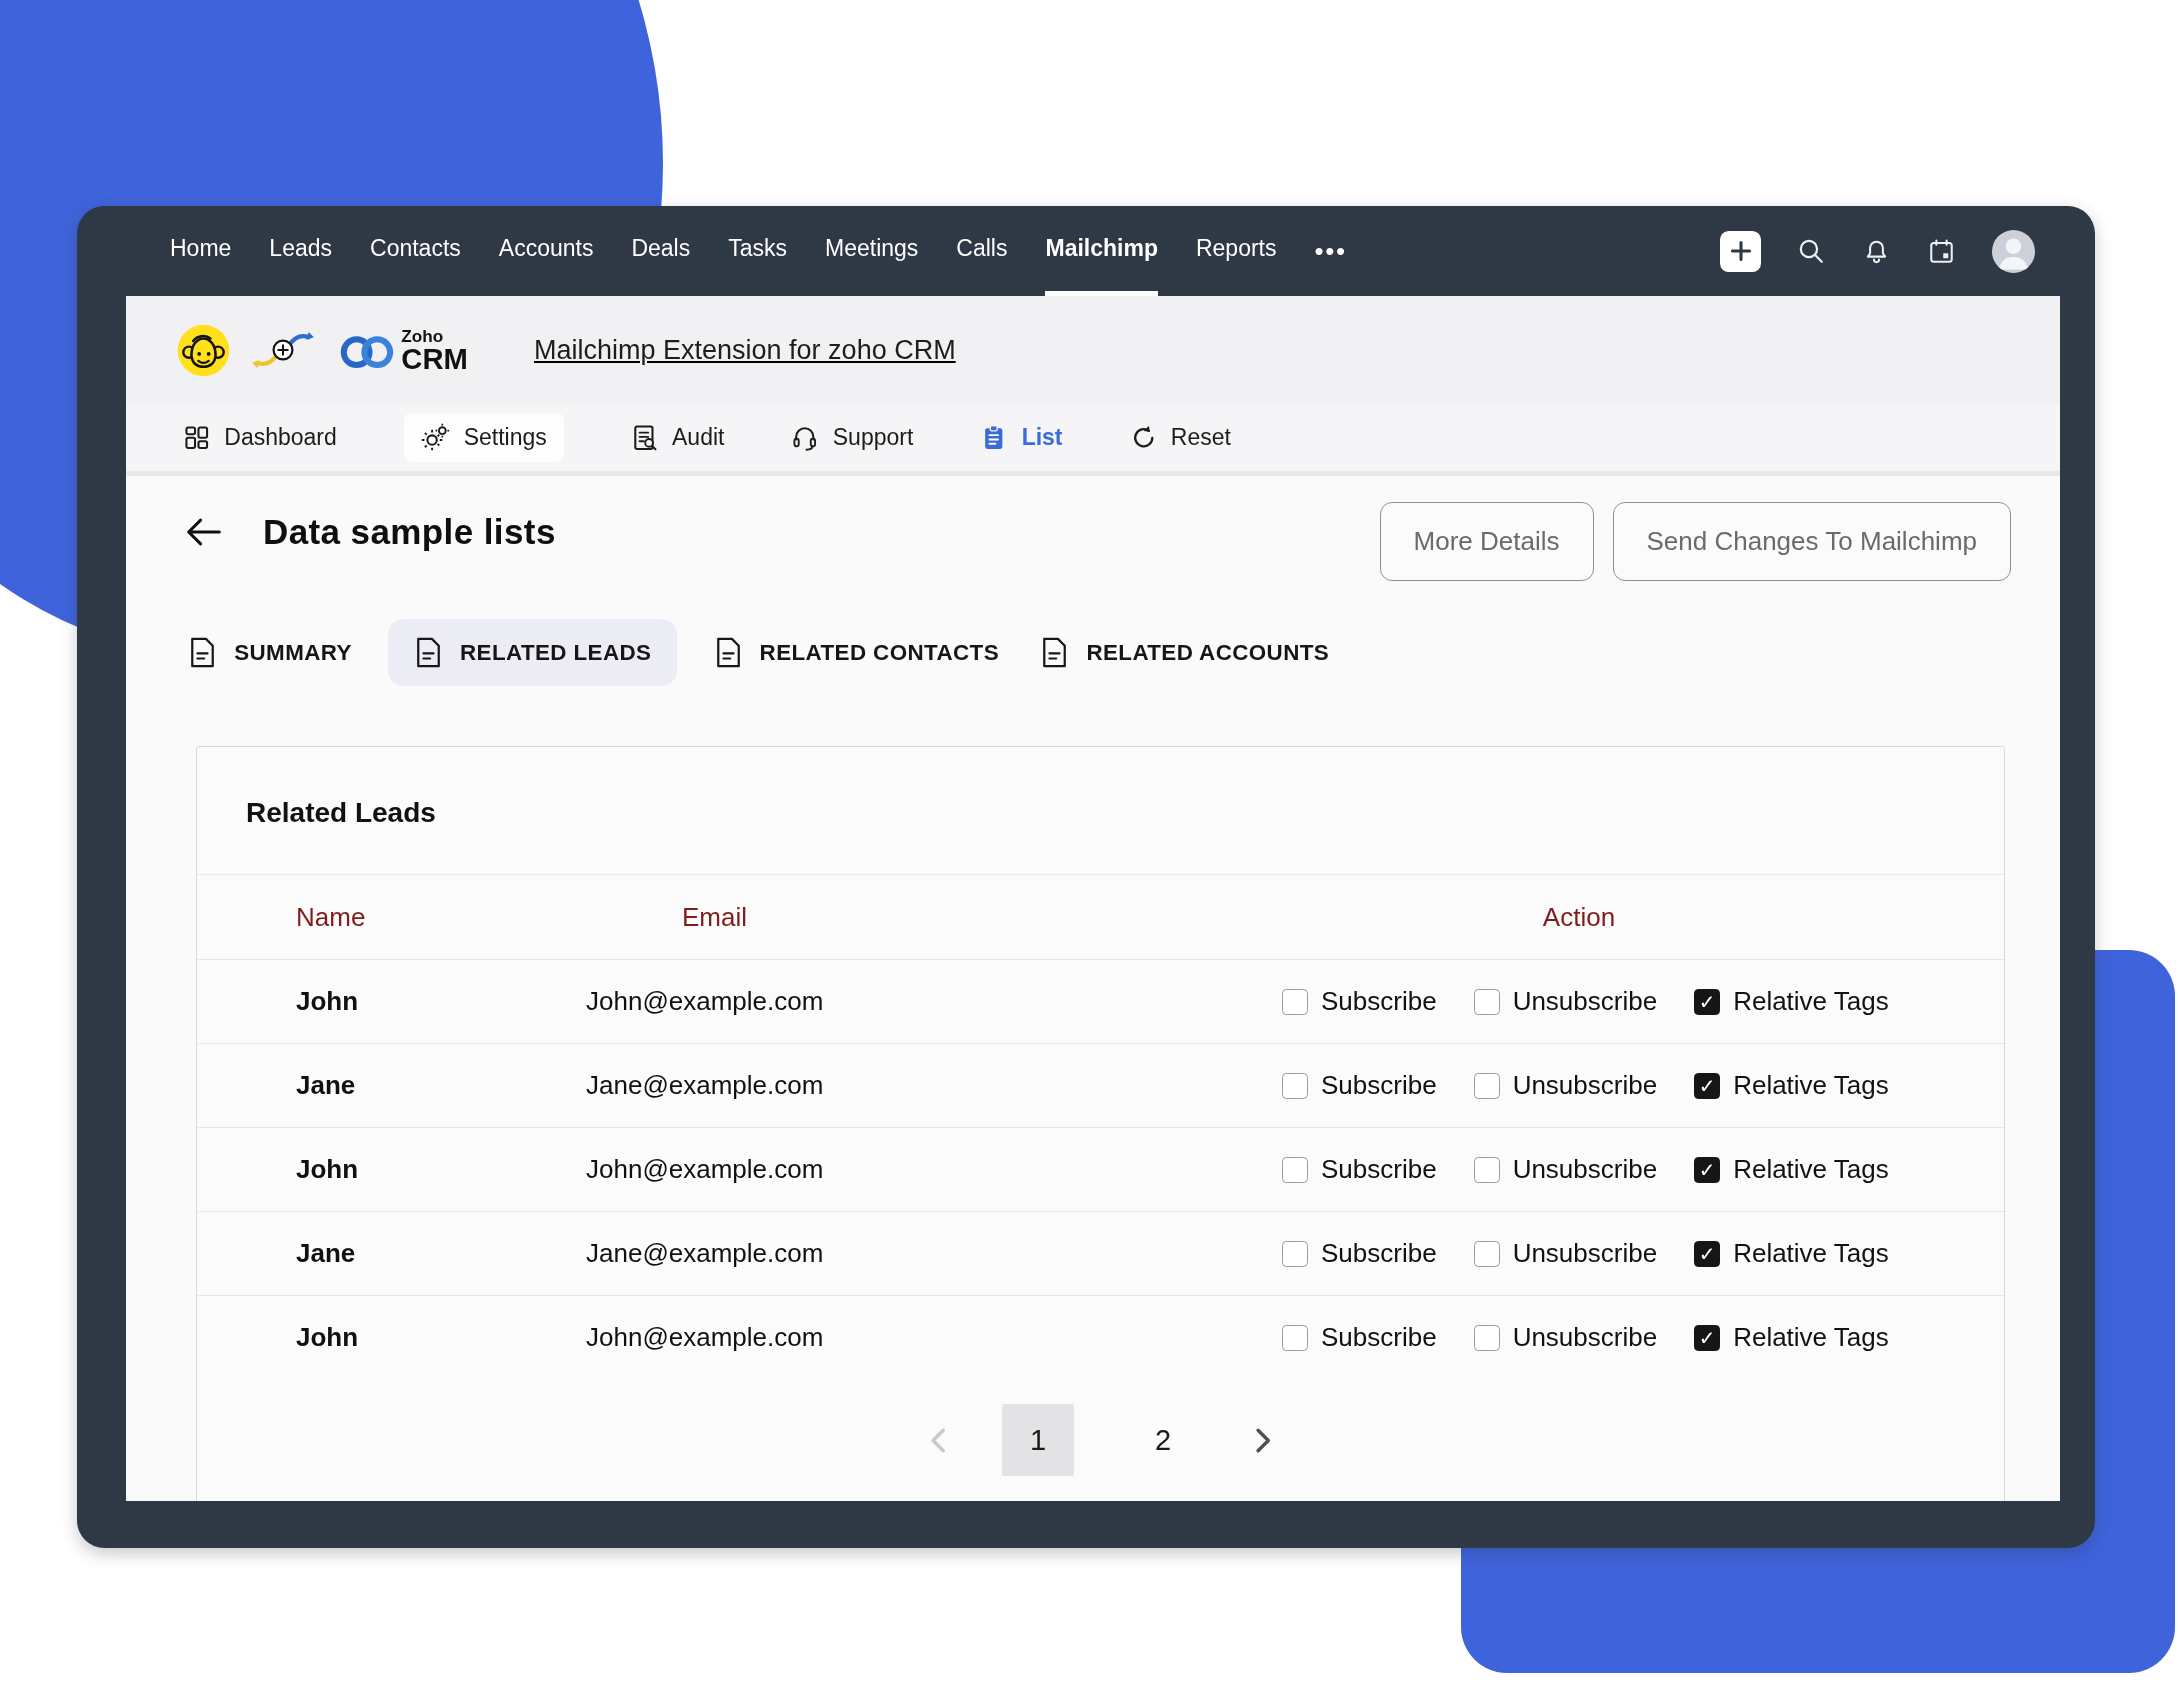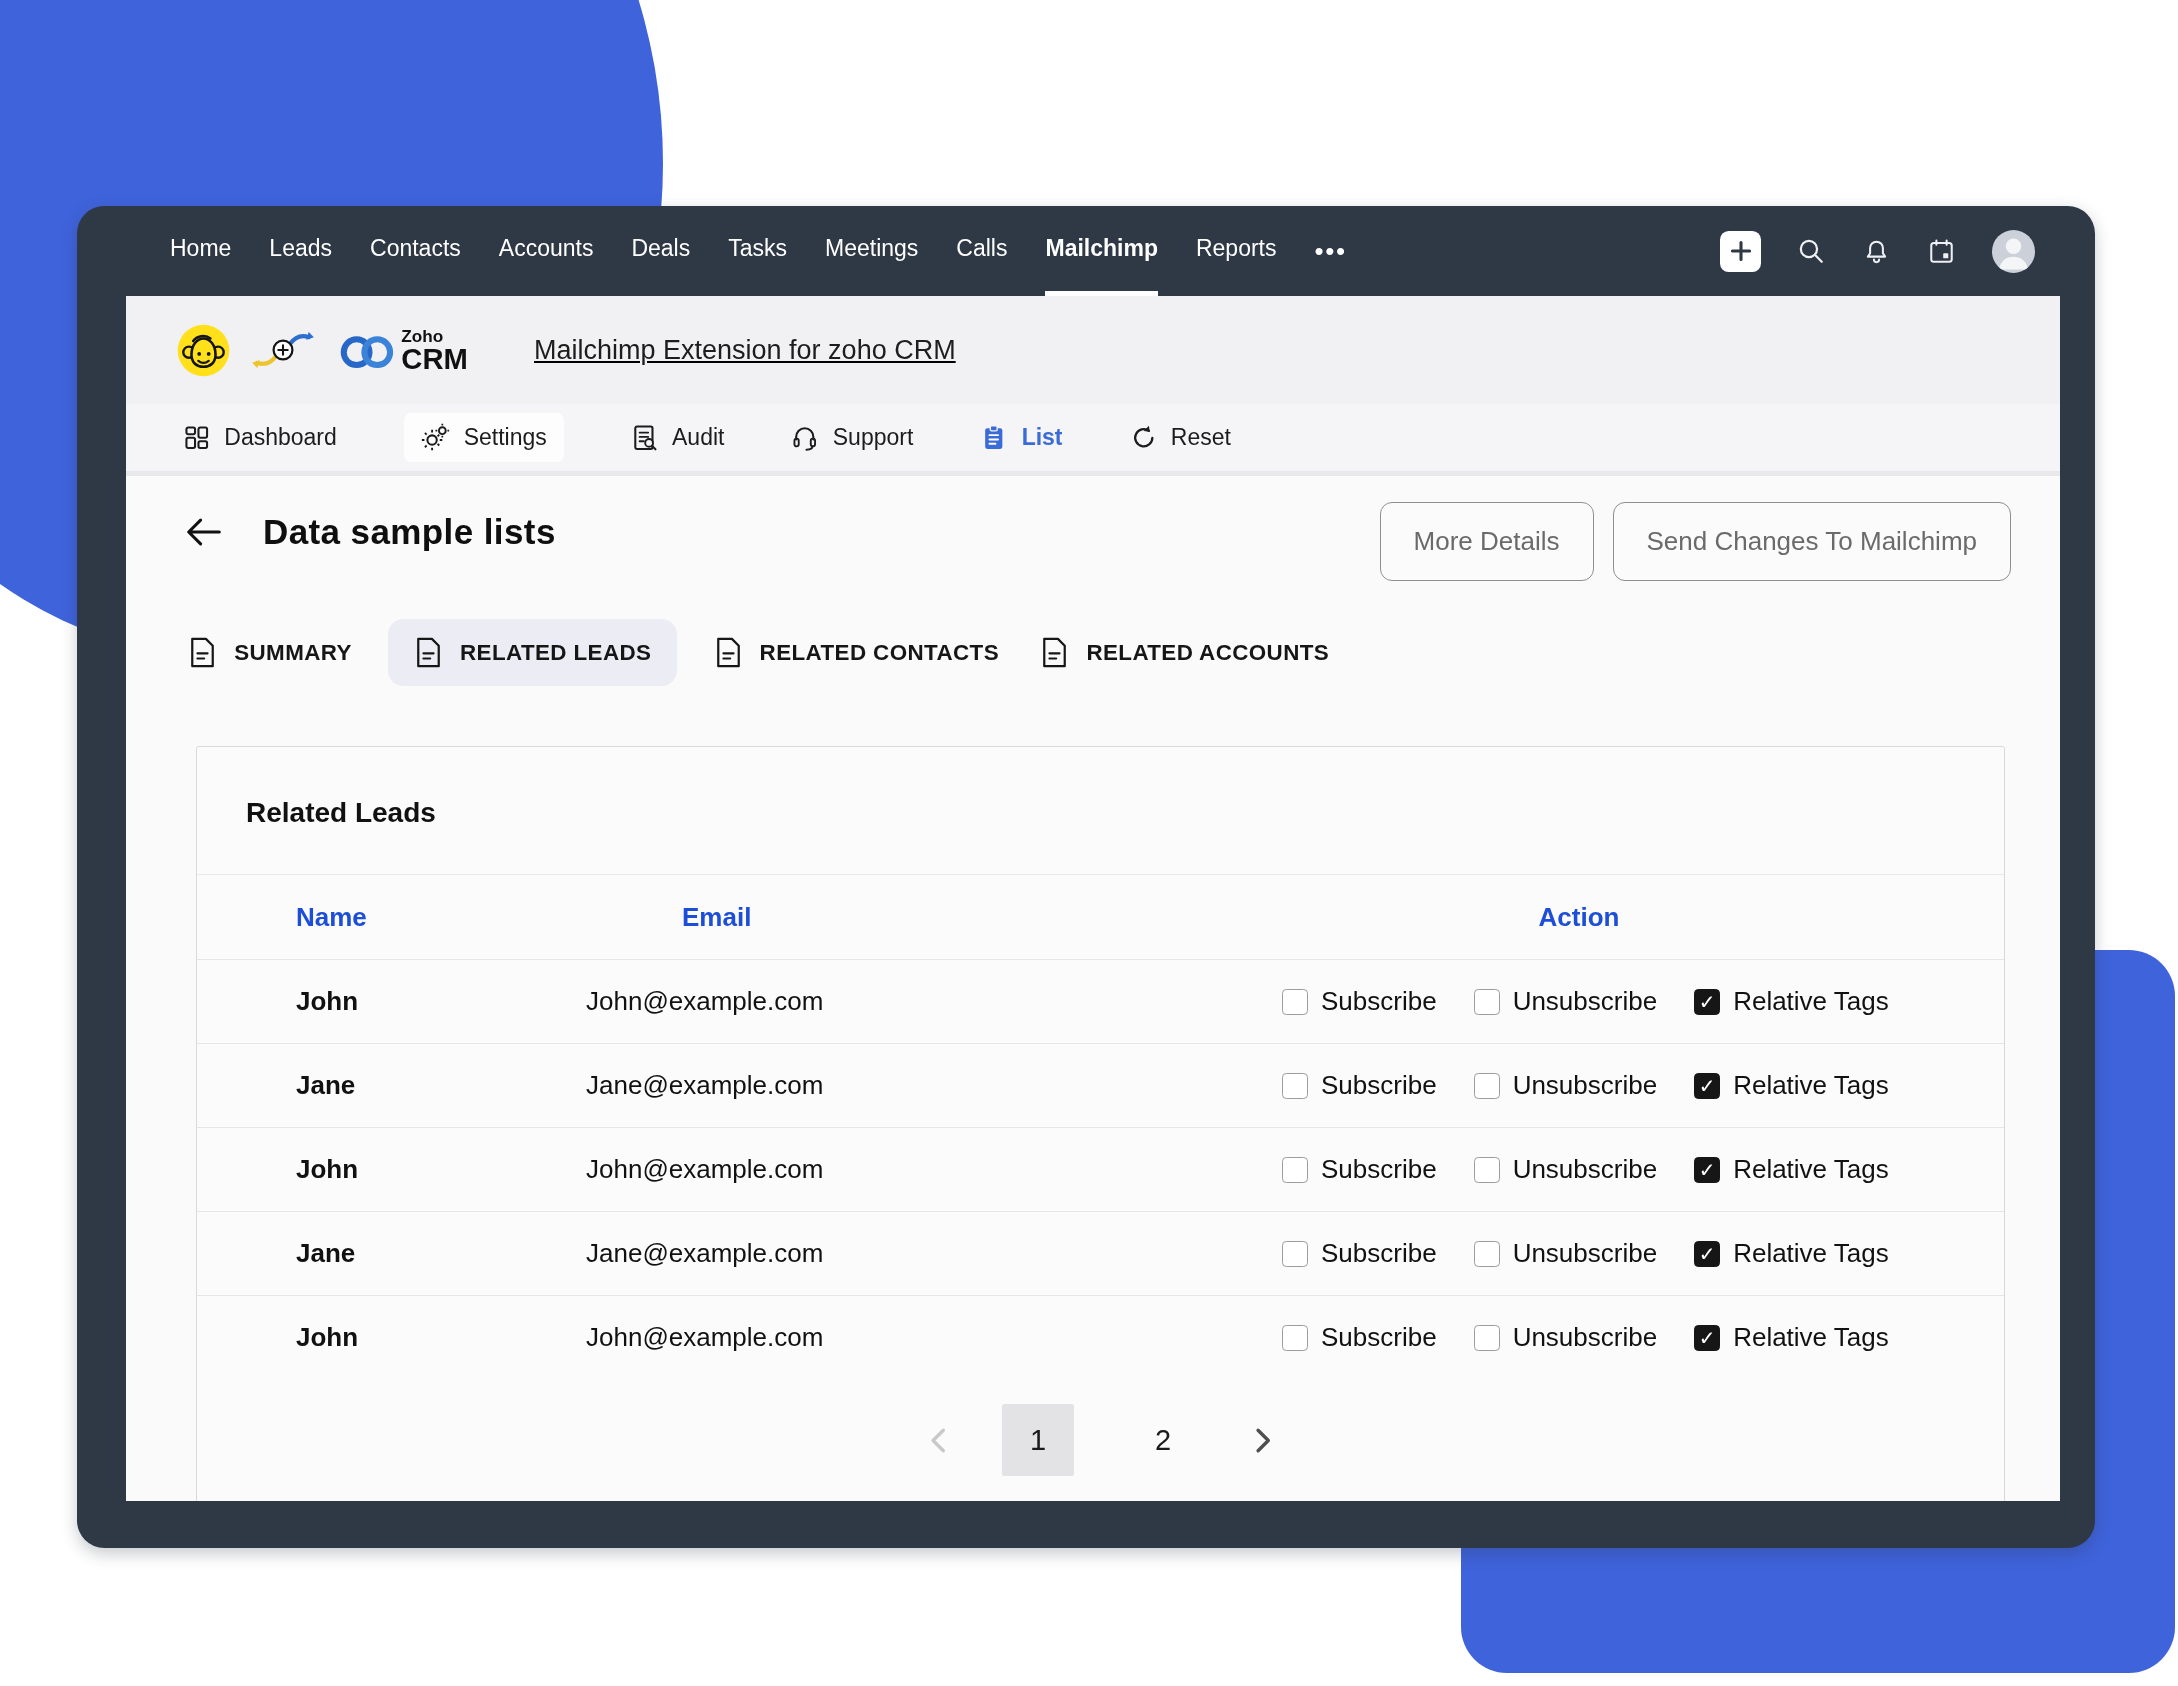--- a/index.html
+++ b/index.html
@@ -63,21 +63,21 @@
   .tab{display:flex;align-items:center;gap:17px;font-size:22.4px;font-weight:600;
        letter-spacing:0.4px;color:#161616;cursor:pointer;padding:17px 5.2px;white-space:nowrap;}
   .tab.active{background:#ececf4;border-radius:15.5px;padding:17px 26px;}
 
   .card{position:absolute;left:70px;top:270px;width:1809px;height:758px;
         border:1.7px solid #d9d9d9;border-radius:2.6px;box-sizing:border-box;background:#fbfbfc;}
   .card-title{padding:50px 0 0 49px;font-size:28px;font-weight:600;color:#111;}
   .card-divider{margin-top:45px;border-top:1.7px solid #eaeaea;}
 
   .thead,.trow{display:grid;grid-template-columns:389px 696px 724px;align-items:center;}
-  .thead{height:84px;font-size:26px;font-weight:700;color:#1d4ed8;}
+  .thead{height:84px;font-size:26px;font-weight:400;color:#7f1d1d;}
   .th-name{padding-left:99px;}
   .th-email{padding-left:96px;}
   .th-action{width:594px;text-align:center;}
   .trow{height:83px;border-top:0.9px solid #e6e6e8;font-size:26px;color:#111;}
   .trow:first-of-type{border-top:1.7px solid #dcdcde;}
   .td.name{padding-left:99px;font-weight:600;}
   .td.action{display:flex;align-items:center;gap:37px;}
   .opt{display:flex;align-items:center;gap:13px;cursor:pointer;}
   .cb{width:26px;height:26px;border:1.7px solid #9c9c9c;border-radius:4.3px;background:#fff;
       box-sizing:border-box;display:flex;align-items:center;justify-content:center;}

